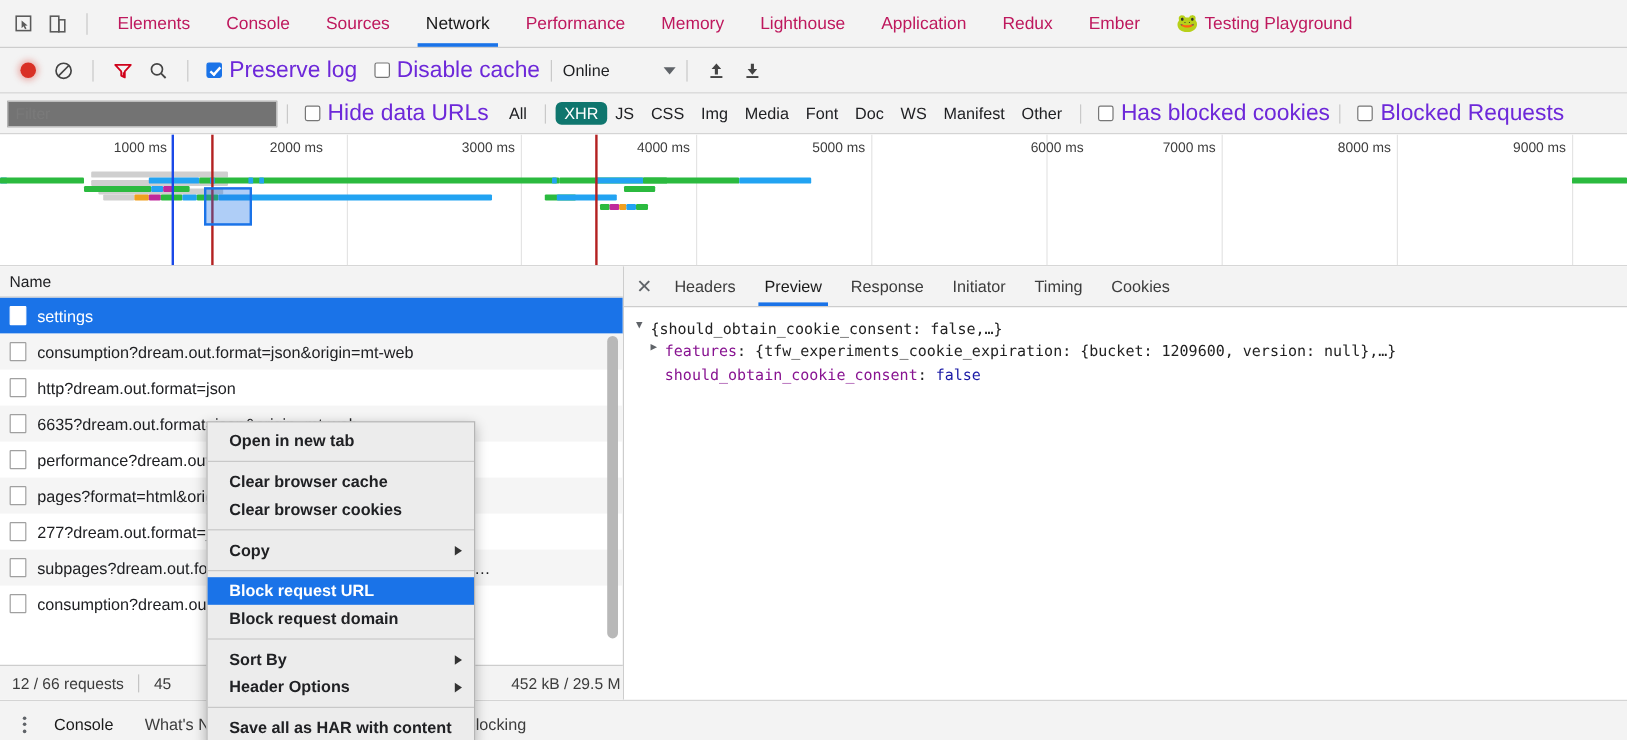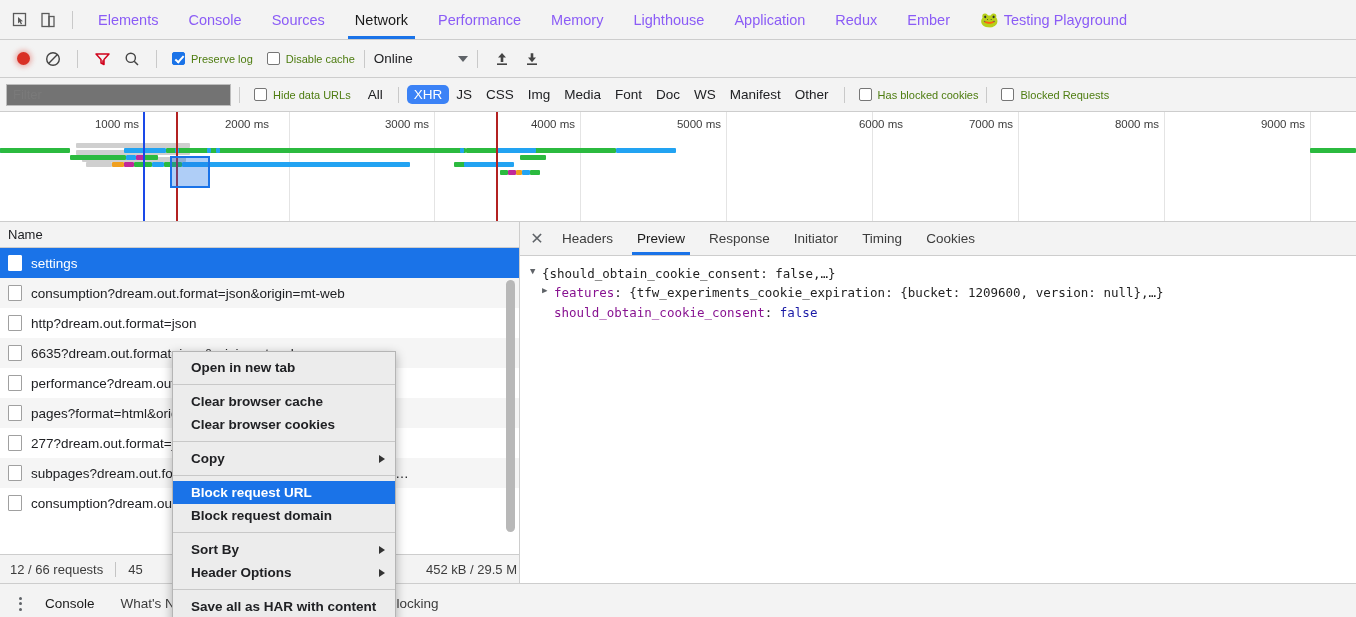--- a/index.html
+++ b/index.html
@@ -23,21 +23,21 @@
   }
   .tb-icon {
     width: 28px; height: 28px;
     display: flex; align-items: center; justify-content: center;
     color: #5a5a5a;
   }
   .tb-sep { width: 1px; height: 18px; background: #c9c9c9; margin: 0 10px; }
   .panel-tab {
     padding: 0 15px; height: 39px;
     display: flex; align-items: center;
-    font-size: 14.5px; color: #8b5cf6;
+    font-size: 14.5px; color: #be185d;
     position: relative; white-space: nowrap;
   }
   .panel-tab.active { color: #1a1a1a; }
   .panel-tab.active::after {
     content: ""; position: absolute; left: 8px; right: 8px; bottom: 0;
     height: 3px; background: #1a73e8;
   }
   .tab-emoji { font-size: 15px; margin-right: 5px; line-height: 1; }
 
   
@@ -60,21 +60,21 @@
     width: 13px; height: 13px; border: 1px solid #767676;
     background: #fff; border-radius: 2px; flex: none;
     position: relative;
   }
   .chk.checked { background: #1a73e8; border-color: #1a73e8; }
   .chk.checked::after {
     content: ""; position: absolute; left: 4px; top: 1px;
     width: 3px; height: 7px; border: solid #fff;
     border-width: 0 2px 2px 0; transform: rotate(42deg);
   }
-  .chk-label { font-size: 11px; color: #4d7c0f; white-space: nowrap; }
+  .chk-label { font-size: 19px; color: #6d28d9; white-space: nowrap; }
   .tool-sep { width: 1px; height: 18px; background: #c9c9c9; margin: 0 9px; }
   .select-box {
     display: flex; align-items: center; gap: 0;
     font-size: 13.5px; color: #202124;
   }
   .select-box .val { min-width: 84px; }
   .caret-down {
     width: 0; height: 0; border-left: 5px solid transparent;
     border-right: 5px solid transparent; border-top: 6px solid #5f6368;
   }
@@ -91,21 +91,21 @@
     font-size: 13px; padding: 0 6px; color: #202124;
     font-family: "Liberation Sans", sans-serif;
     outline: none;
   }
   .filter-input::placeholder { color: #7a7a7a; }
   .fb-sep { width: 1px; height: 16px; background: #c9c9c9; margin: 0 8px; }
   .ftype {
     font-size: 13.5px; color: #202124;
     padding: 2px 7px; border-radius: 5px; white-space: nowrap;
   }
-  .ftype.sel { background: #3b82f6; color: #fff; }
+  .ftype.sel { background: #0f766e; color: #fff; }
 
   
   .overview {
     height: 110px; position: relative;
     background: #fff; border-bottom: 1px solid #cdcdcd;
     overflow: hidden;
   }
   .ov-grid { position: absolute; inset: 0; }
   .ov-gl { position: absolute; top: 0; bottom: 0; width: 1px; background: #e4e4e4; }
   .ov-lbl {

